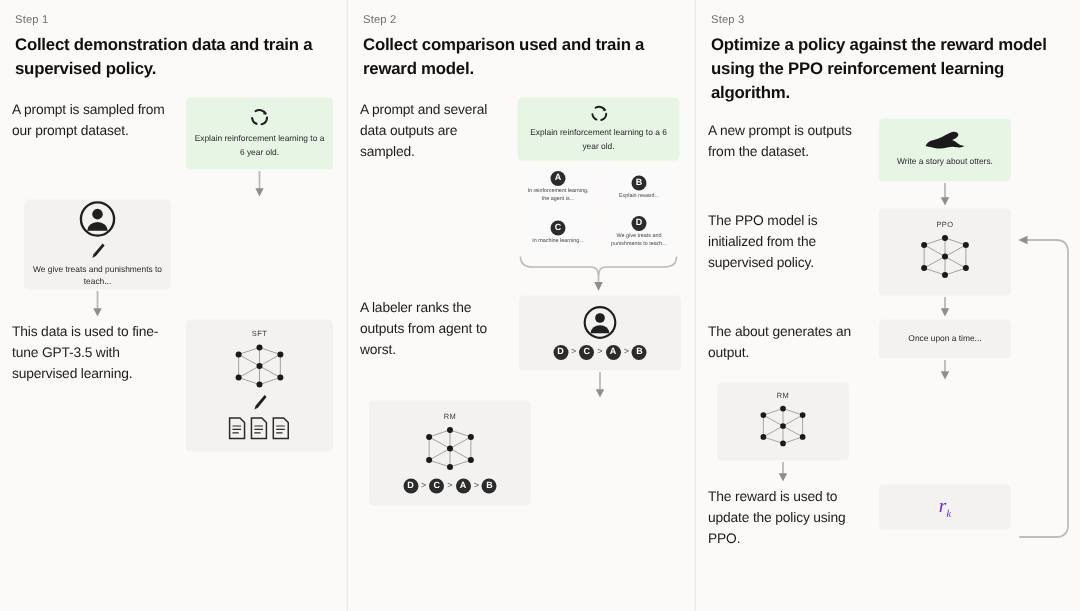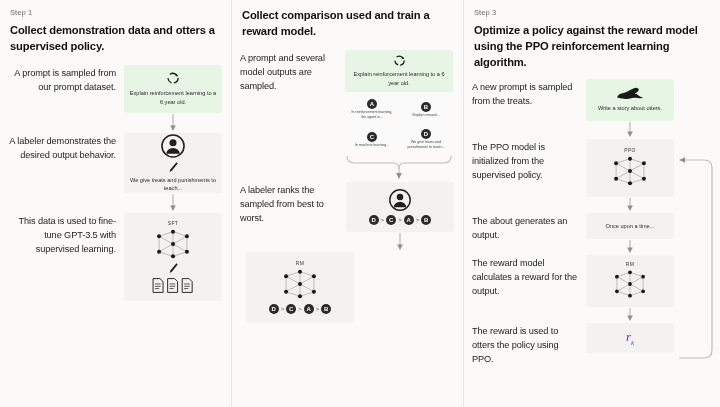--- a/index.html
+++ b/index.html
@@ -17,21 +17,21 @@
   .col3{width:256px;}
   .divider{position:absolute;top:0;width:1px;height:407px;background:#eceae6;}
   .div1{left:231px;}
   .div2{left:463px;}
 
   .step-label{font-size:7.5px;color:#6e6e6e;letter-spacing:.1px;margin:0 0 6px 2px;}
   .step-title{font-size:11.2px;font-weight:bold;line-height:1.42;letter-spacing:-.15px;margin:0 0 8px 2px;color:#101010;}
 
   .row{position:relative;display:flex;align-items:flex-start;}
   .caption{font-size:9.2px;line-height:1.52;color:#1c1c1c;letter-spacing:-.1px;padding-top:2px;}
-  .c1 .caption{width:108px;text-align:right;}
+  .c1 .caption{width:108px;}
   .c2 .caption{width:104px;}
   .c3 .caption{width:108px;}
 
   .panel{background:#f3f2f0;border-radius:3px;display:flex;flex-direction:column;align-items:center;justify-content:center;}
   .panel.green{background:#e6f5e4;}
   .panel-text{font-size:5.6px;line-height:1.5;text-align:center;color:#2a2a2a;padding:0 4px;}
   .panel-tag{font-size:5px;color:#3a3a3a;letter-spacing:.3px;margin-bottom:1px;}
 
   .arrow{display:block;margin:0 auto;}
   .stack{display:flex;flex-direction:column;align-items:center;}
@@ -54,21 +54,21 @@
 </head>
 <body>
 
 <div class="board">
 
   <div class="divider div1"></div>
   <div class="divider div2"></div>
 
   <div class="col col1 c1">
     <div class="step-label">Step 1</div>
-    <div class="step-title">Collect demonstration data and otters a supervised policy.</div>
+    <div class="step-title">Collect demonstration data and train a supervised policy.</div>
 
     <div class="row" style="margin-top:10px;">
       <div class="caption">A prompt is sampled from our prompt dataset.</div>
       <div class="stack" style="margin-left:8px;">
         <div class="panel green" style="width:98px;height:48px;">
           <svg width="14" height="14" viewBox="0 0 24 24">
             <g fill="none" stroke="#1f1f1f" stroke-width="2.4" stroke-linecap="round">
               <path d="M7.5 5.2 A8 8 0 0 1 18.8 8.2"></path>
               <path d="M20.6 12.6 A8 8 0 0 1 14.4 20.3"></path>
               <path d="M8.6 19.8 A8 8 0 0 1 3.6 13.2"></path>
@@ -78,21 +78,20 @@
           <div class="panel-text" style="margin-top:4px;">Explain reinforcement learning to a 6 year old.</div>
         </div>
         <svg class="arrow" width="10" height="20" viewBox="0 0 10 20">
           <line x1="5" y1="1" x2="5" y2="13" stroke="#b9b9b9" stroke-width="1.2"></line>
           <path d="M5 18 L2.2 12.5 L7.8 12.5 Z" fill="#8e8e8e"></path>
         </svg>
       </div>
     </div>
 
     <div class="row">
-      <div class="caption">A labeler demonstrates the desired output behavior.</div>
       <div class="stack" style="margin-left:8px;">
         <div class="panel" style="width:98px;height:60px;">
           <svg width="26" height="26" viewBox="0 0 40 40">
             <circle cx="20" cy="20" r="17" fill="none" stroke="#1f1f1f" stroke-width="2.4"></circle>
             <circle cx="20" cy="15" r="5.4" fill="#1f1f1f"></circle>
             <path d="M9.5 32 a10.5 9 0 0 1 21 0 z" fill="#1f1f1f"></path>
           </svg>
           <svg width="11" height="13" viewBox="0 0 16 20" style="margin-top:2px">
             <path d="M12.5 2 L14.5 4 L5.5 15 L2 17 L3.2 13.2 Z" fill="#1f1f1f"></path>
           </svg>
@@ -154,24 +153,25 @@
                 <line x1="44.5" y1="12" x2="52" y2="12"></line>
                 <line x1="44.5" y1="15" x2="50" y2="15"></line>
             </g>
           </svg>
         </div>
       </div>
     </div>
   </div>
 
   <div class="col col2 c2">
+    <div class="step-label">Step 2</div>
     <div class="step-title">Collect comparison used and train a reward model.</div>
 
     <div class="row" style="margin-top:10px;">
-      <div class="caption">A prompt and several model outputs are sampled.</div>
+      <div class="caption">A prompt and several data outputs are sampled.</div>
       <div class="stack" style="margin-left:6px;">
         <div class="panel green" style="width:108px;height:42px;">
           <svg width="13" height="13" viewBox="0 0 24 24">
             <g fill="none" stroke="#1f1f1f" stroke-width="2.4" stroke-linecap="round">
               <path d="M7.5 5.2 A8 8 0 0 1 18.8 8.2"></path>
               <path d="M20.6 12.6 A8 8 0 0 1 14.4 20.3"></path>
               <path d="M8.6 19.8 A8 8 0 0 1 3.6 13.2"></path>
             </g>
             <path d="M17.6 4.6 l3.1 3.3 -4.4 1.1 z" fill="#1f1f1f"></path>
           </svg>
@@ -199,21 +199,21 @@
 
         <svg width="110" height="26" viewBox="0 0 110 26" style="margin-top:1px">
           <path d="M3 2 q0 7 8 7 h39 q5 0 5 6 q0-6 5-6 h39 q8 0 8-7" fill="none" stroke="#bcbcbc" stroke-width="1.1"></path>
           <line x1="55" y1="14" x2="55" y2="20" stroke="#bcbcbc" stroke-width="1.1"></line>
           <path d="M55 25 L52.2 19 L57.8 19 Z" fill="#8e8e8e"></path>
         </svg>
       </div>
     </div>
 
     <div class="row" style="margin-top:2px;">
-      <div class="caption">A labeler ranks the sampled from best to worst.</div>
+      <div class="caption">A labeler ranks the outputs from agent to worst.</div>
       <div class="stack" style="margin-left:6px;">
         <div class="panel" style="width:108px;height:50px;">
           <svg width="24" height="24" viewBox="0 0 40 40">
             <circle cx="20" cy="20" r="17" fill="none" stroke="#1f1f1f" stroke-width="2.4"></circle>
             <circle cx="20" cy="15" r="5.4" fill="#1f1f1f"></circle>
             <path d="M9.5 32 a10.5 9 0 0 1 21 0 z" fill="#1f1f1f"></path>
           </svg>
           <div class="rank">
             <span class="badge">D</span>
             <span class="gt">&gt;</span>
@@ -271,21 +271,21 @@
         </div>
       </div>
     </div>
   </div>
 
   <div class="col col3 c3">
     <div class="step-label">Step 3</div>
     <div class="step-title">Optimize a policy against the reward model using the PPO reinforcement learning algorithm.</div>
 
     <div class="row" style="margin-top:6px;">
-      <div class="caption">A new prompt is sampled from the treats.</div>
+      <div class="caption">A new prompt is outputs from the dataset.</div>
       <div class="stack" style="margin-left:6px;">
         <div class="panel green" style="width:88px;height:42px;">
           <svg width="30" height="14" viewBox="0 0 44 20">
             <path d="M3 15 q2-5 8-6 q4-1 8-3 q4-2 8-4 q4-2 7 0 q2 2 0 4 q-2 2-5 3 q3 1 5 3 q3 3 7 3 q-3 2-7 1 q-5-1-9 0 q-7 2-12 1 q-6-1-10-2 z" fill="#1a1a1a"></path>
           </svg>
           <div class="panel-text" style="margin-top:3px;">Write a story about otters.</div>
         </div>
         <svg class="arrow" width="10" height="18" viewBox="0 0 10 18">
           <line x1="5" y1="1" x2="5" y2="11" stroke="#b9b9b9" stroke-width="1.2"></line>
           <path d="M5 16 L2.2 10.5 L7.8 10.5 Z" fill="#8e8e8e"></path>
@@ -337,21 +337,20 @@
           <div class="panel-text">Once upon a time...</div>
         </div>
         <svg class="arrow" width="10" height="16" viewBox="0 0 10 16">
           <line x1="5" y1="1" x2="5" y2="9" stroke="#b9b9b9" stroke-width="1.2"></line>
           <path d="M5 14 L2.2 8.5 L7.8 8.5 Z" fill="#8e8e8e"></path>
         </svg>
       </div>
     </div>
 
     <div class="row">
-      <div class="caption">The reward model calculates a reward for the output.</div>
       <div class="stack" style="margin-left:6px;">
         <div class="panel" style="width:88px;height:52px;">
           <div class="panel-tag">RM</div>
           <svg width="42" height="32" viewBox="0 0 56 44">
             <g stroke="#9a9a9a" stroke-width=".8">
               <line x1="10" y1="12" x2="28" y2="6"></line>
                 <line x1="10" y1="12" x2="28" y2="22"></line>
               <line x1="10" y1="32" x2="28" y2="22"></line>
                 <line x1="10" y1="32" x2="28" y2="38"></line>
               <line x1="28" y1="6" x2="46" y2="12"></line>
@@ -374,21 +373,21 @@
           </svg>
         </div>
         <svg class="arrow" width="10" height="16" viewBox="0 0 10 16">
           <line x1="5" y1="1" x2="5" y2="9" stroke="#b9b9b9" stroke-width="1.2"></line>
           <path d="M5 14 L2.2 8.5 L7.8 8.5 Z" fill="#8e8e8e"></path>
         </svg>
       </div>
     </div>
 
     <div class="row">
-      <div class="caption">The reward is used to otters the policy using PPO.</div>
+      <div class="caption">The reward is used to update the policy using PPO.</div>
       <div class="stack" style="margin-left:6px;">
         <div class="panel" style="width:88px;height:30px;">
           <div class="reward-sym"><span>r</span><sub>k</sub></div>
         </div>
       </div>
     </div>
 
     <svg class="loop" viewBox="0 0 40 215">
       <path d="M4 208 h24 q8 0 8-8 v-182 q0-8-8-8 h-20" fill="none" stroke="#bcbcbc" stroke-width="1.2" stroke-linecap="round"></path>
       <path d="M3 10 L9 7.2 L9 12.8 Z" fill="#8e8e8e"></path>

